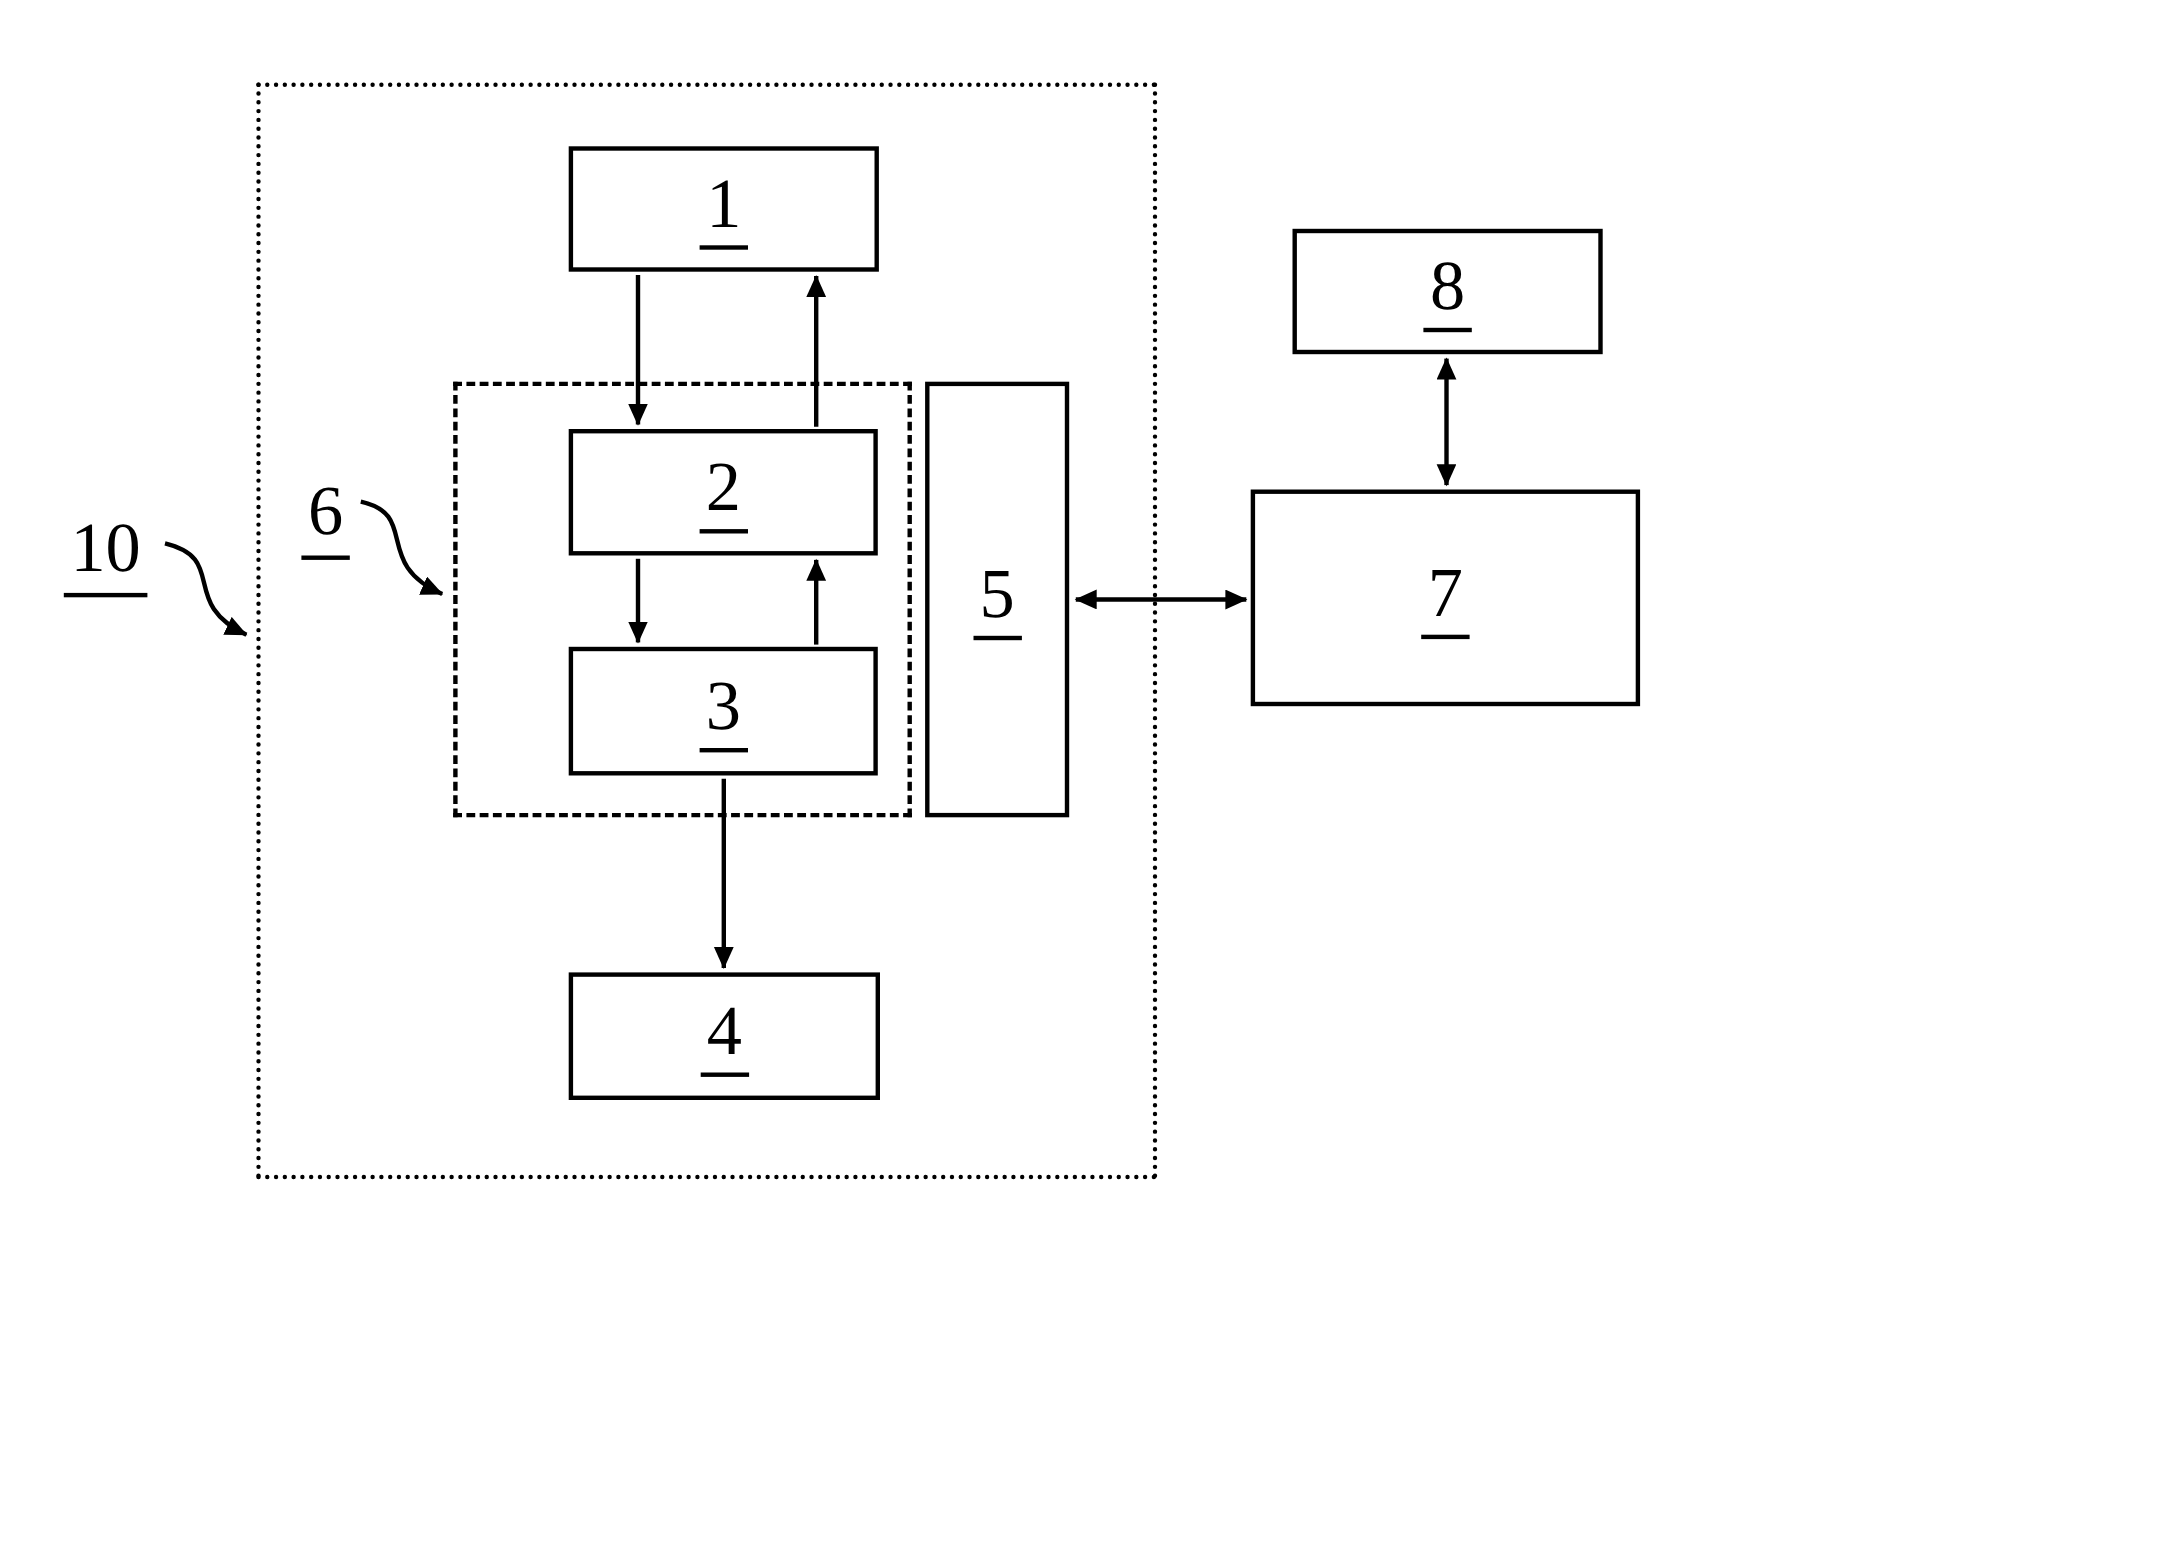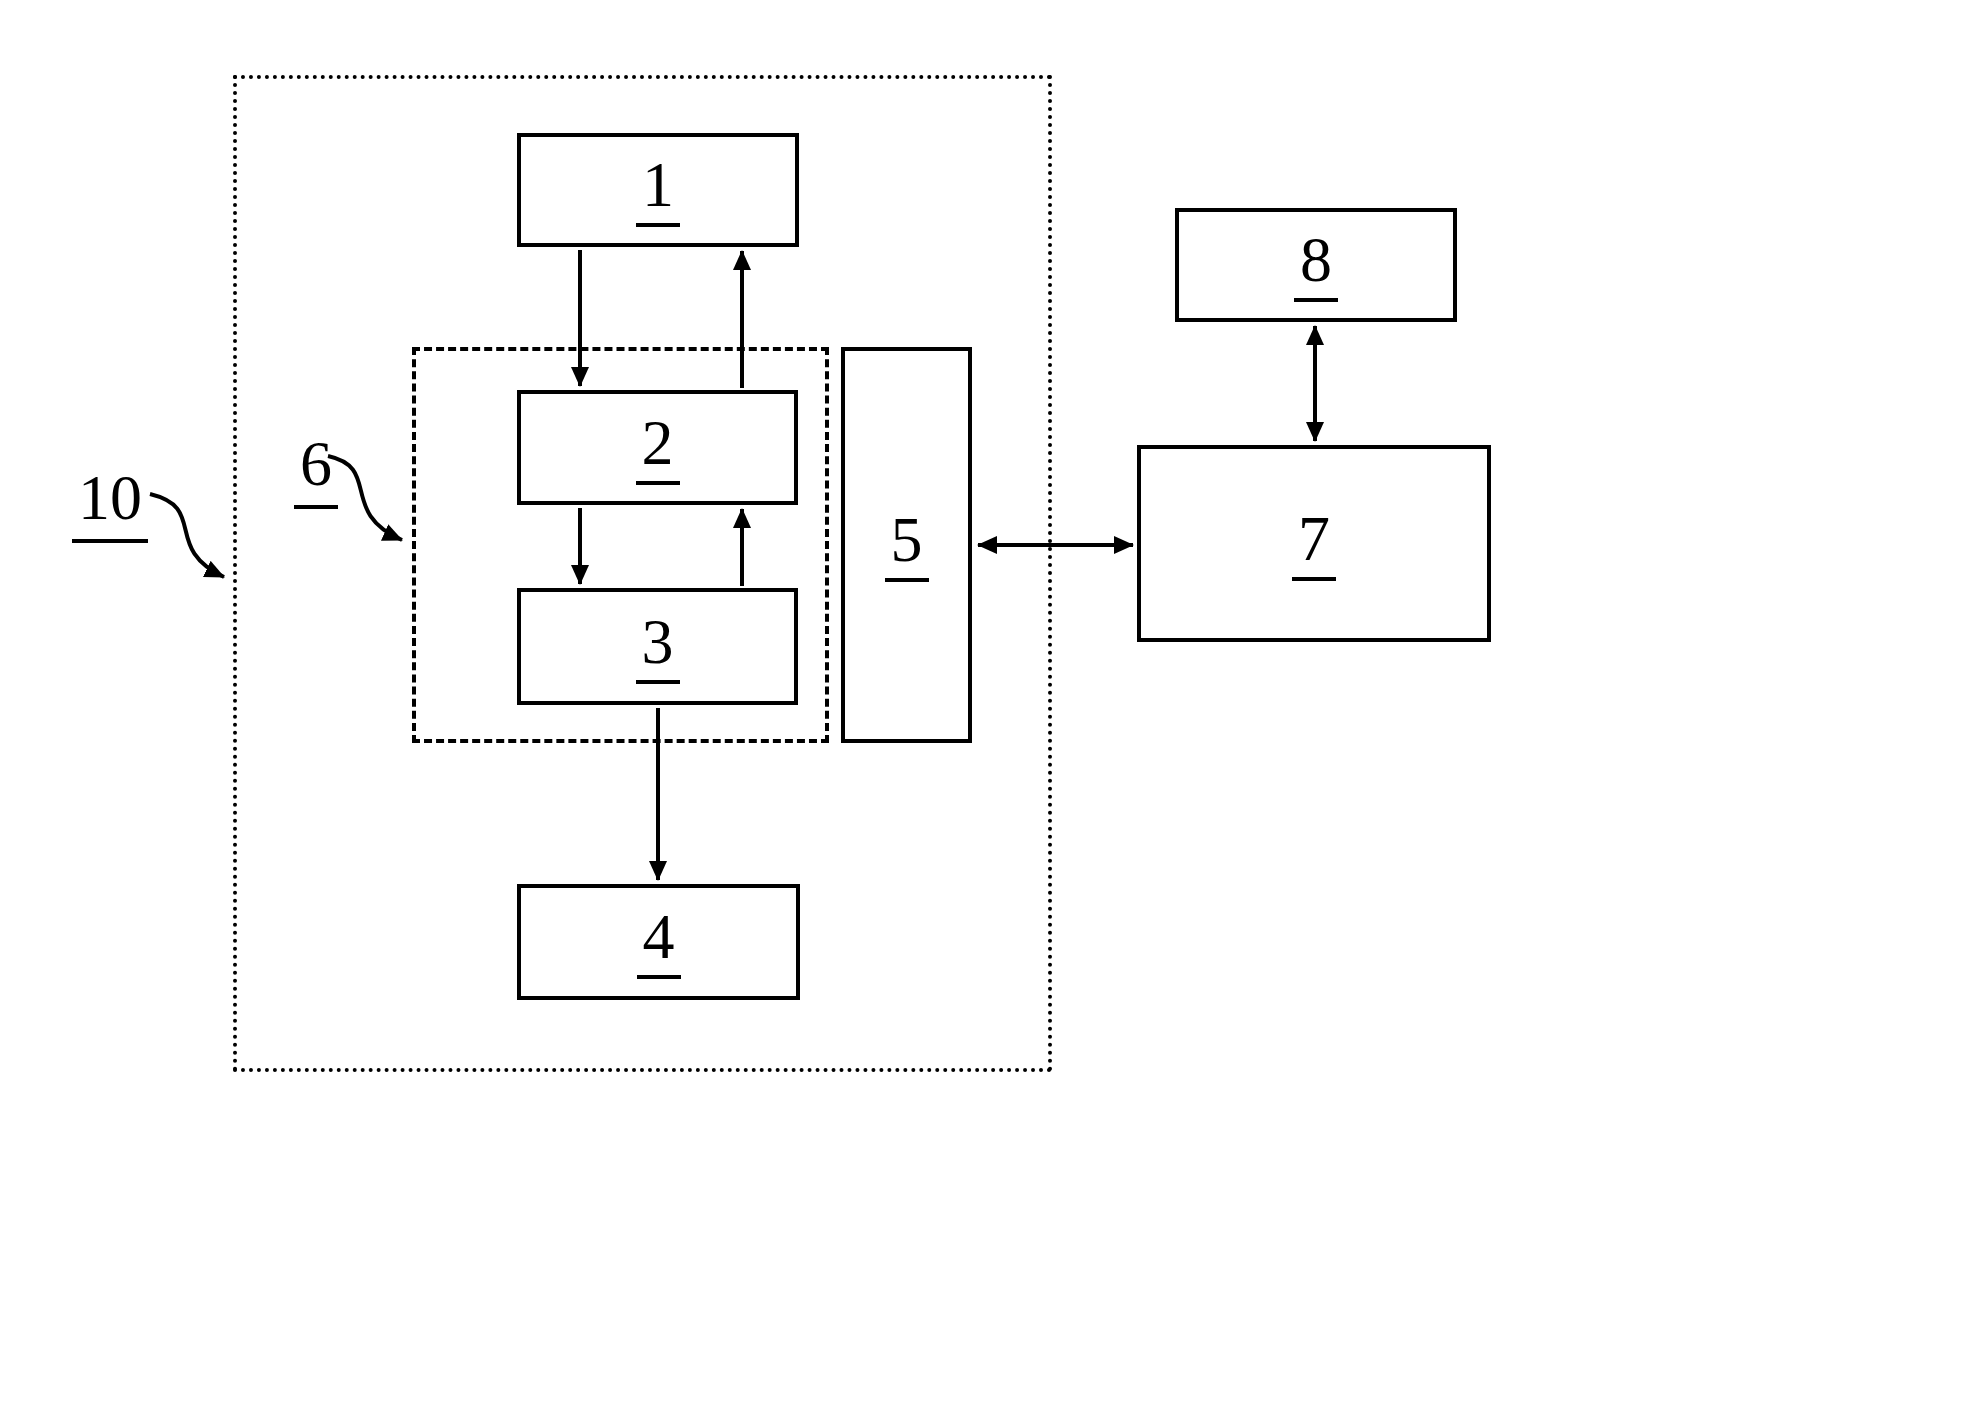--- a/index.html
+++ b/index.html
@@ -54,21 +54,21 @@
   #b7 { left: 1137px; top: 445px; width: 354px; height: 197px; }
   #b8 { left: 1175px; top: 208px; width: 282px; height: 114px; }
   .num {
     font-size: 64px;
     line-height: 1;
     border-bottom: 4px solid #000;
     padding: 0 6px 6px 6px;
   }
   .float-label {
     position: absolute;
-    text-align: right;
+    text-align: left;
   }
   #label10 { left: 58px;  top: 466px; width: 90px; }
   #label6  { left: 274px; top: 432px; width: 64px; }
 </style>
 </head>
 <body>
 
 <div class="stage">
 
   <svg class="connector-layer" viewBox="0 0 1973 1415" xmlns="http://www.w3.org/2000/svg">

